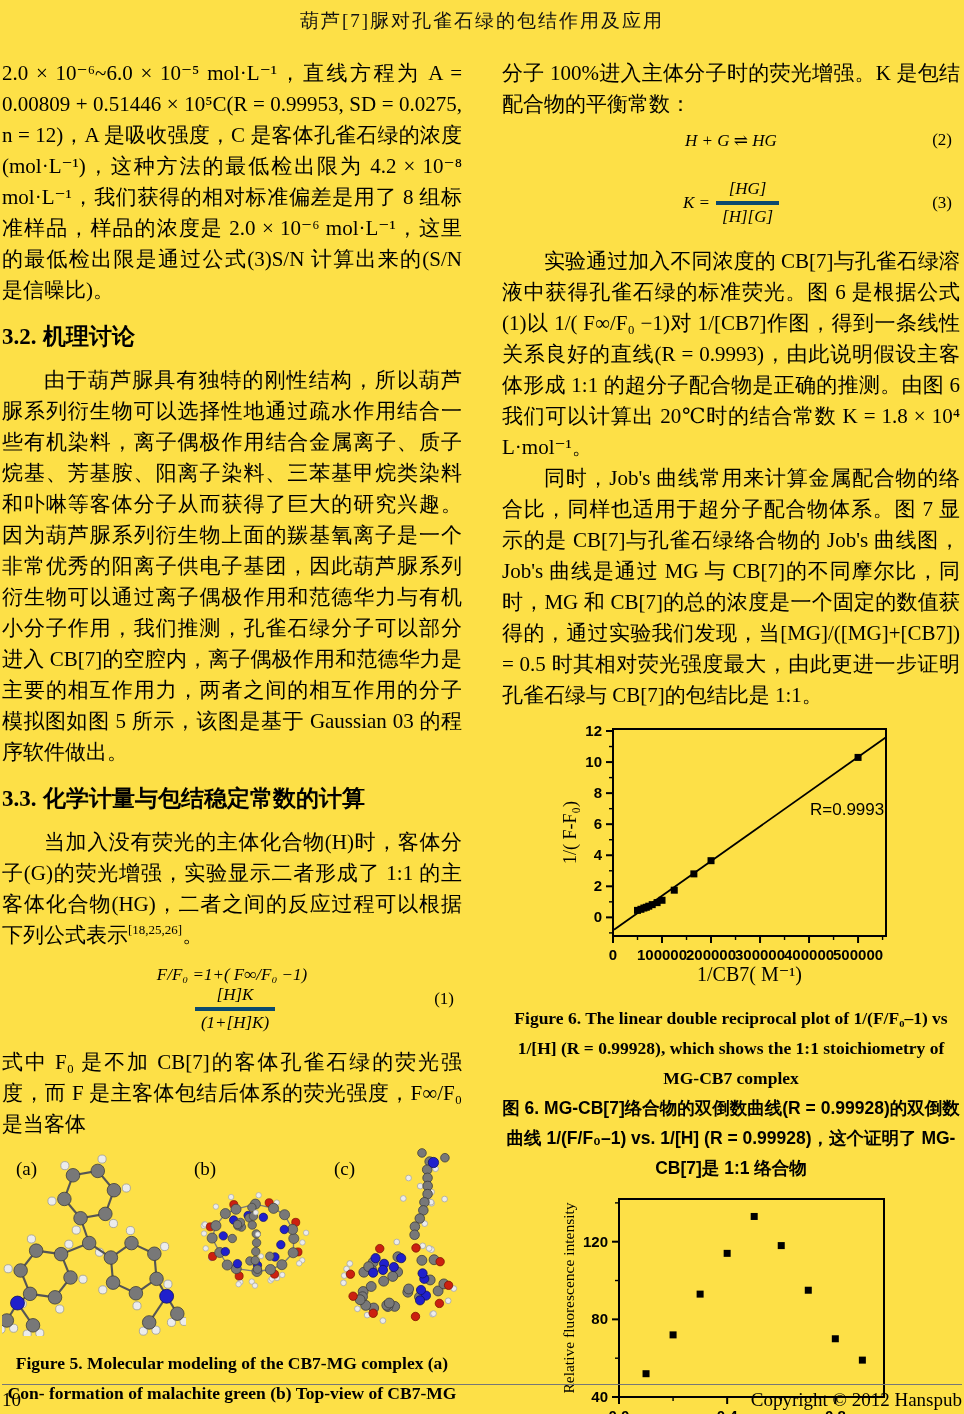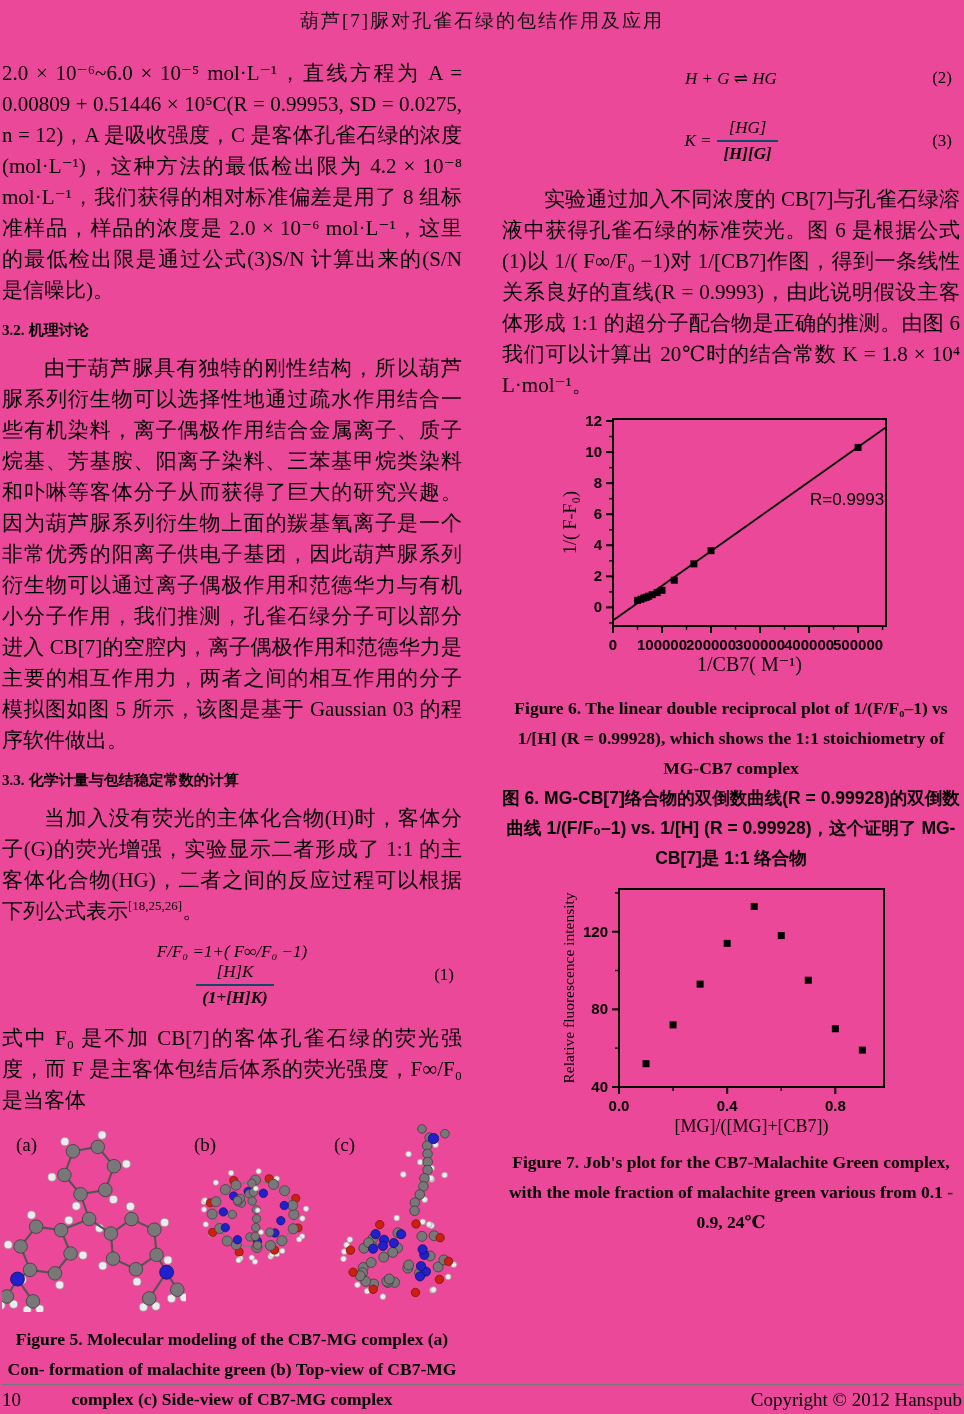--- a/index.html
+++ b/index.html
@@ -1,34 +1,34 @@
 <!DOCTYPE html>
 <html><head>
 <meta charset="utf-8">
 <style>
   html,body{margin:0;padding:0;background:#fff;}
-  #page{position:relative;width:964px;height:1414px;background:#ec4899;overflow:hidden;
+  #page{position:relative;width:964px;height:1414px;background:#fde047;overflow:hidden;
         font-family:"Liberation Serif","DejaVu Serif",serif;color:#000;}
   #header-title{position:absolute;top:8px;left:0;right:0;text-align:center;
         font-size:19px;letter-spacing:2px;color:#111;}
   .col{position:absolute;top:58px;}
   #left-col{left:2px;width:460px;}
   #right-col{left:502px;width:458px;}
   p.body{margin:0;font-size:21px;line-height:31px;text-align:justify;}
   p.ind{text-indent:2em;}
   sup.ref{font-size:13px;line-height:0;}
-  h2.sec{margin:15px 0 13px 0;font-size:15px;font-weight:bold;
+  h2.sec{margin:15px 0 13px 0;font-size:23px;font-weight:bold;
         font-family:"Liberation Sans","DejaVu Sans",sans-serif;}
   h2.sec .secno{font-family:"Liberation Serif",serif;}
   .eq{position:relative;display:flex;justify-content:center;align-items:center;
       font-size:17px;font-style:italic;}
   .eq .no{position:absolute;right:8px;top:50%;transform:translateY(-50%);font-style:normal;}
   .frac{display:inline-flex;flex-direction:column;text-align:center;margin-left:6px;vertical-align:middle;}
-  .frac .num{padding:0 8px 2px 8px;border-bottom:2px solid #0c4a6e;}
-  .frac .den{padding:2px 6px 0 6px;font-weight:bold;}
+  .frac .num{padding:0 8px 2px 8px;border-bottom:4px solid #0c4a6e;}
+  .frac .den{padding:2px 6px 0 6px;}
   #eq1{height:96px;flex-direction:column;}
   #eq2{height:40px;}
   #eq3{height:86px;}
   .figart{position:relative;width:460px;height:196px;margin-top:6px;}
   .figart .sub{position:absolute;font-size:19px;font-style:normal;}
   .cap{font-weight:bold;text-align:center;font-size:17.5px;line-height:30px;margin:6px 0 0 0;}
   .cap .zh{font-family:"Liberation Sans","DejaVu Sans",sans-serif;}
   .chartbox{margin:4px 0 0 52px;}
   svg text.tick{font:bold 15px "Liberation Sans","DejaVu Sans",sans-serif;}
   svg text.ann{font:17px "Liberation Sans","DejaVu Sans",sans-serif;}
@@ -337,33 +337,35 @@
             <circle cx="87.75412976453342" cy="102.28346507042684" r="4.4" fill="#cc2010" stroke="#7a1200" stroke-width="0.8"></circle>
             <circle cx="112.97450392185075" cy="116.60465416651152" r="4.4" fill="#cc2010" stroke="#7a1200" stroke-width="0.8"></circle>
           </svg></div>
     </div>
     <p class="cap"><span>Figure 5. Molecular modeling of the CB7-MG complex (a) Con- formation of malachite green (b) Top-view of CB7-MG complex (c) Side-view of CB7-MG complex</span><br>
       <br>
       </p>
   </div>
 
   <div id="right-col" class="col">
+    <p class="body">分子 100%进入主体分子时的荧光增强。K 是包结配合物的平衡常数：</p>
     <div class="eq" id="eq2">
       <span>H + G ⇌ HG</span>
       <span class="no">(2)</span>
     </div>
     <div class="eq" id="eq3">
       <span>K =</span>
       <span class="frac">
         <span class="num">[HG]</span>
         <span class="den">[H][G]</span>
       </span>
       <span class="no">(3)</span>
     </div>
     <p class="body ind">实验通过加入不同浓度的 CB[7]与孔雀石绿溶液中获得孔雀石绿的标准荧光。图 6 是根据公式(1)以 1/( F∞/F₀ −1)对 1/[CB7]作图，得到一条线性关系良好的直线(R = 0.9993)，由此说明假设主客体形成 1:1 的超分子配合物是正确的推测。由图 6 我们可以计算出 20℃时的结合常数 K = 1.8 × 10⁴ L·mol⁻¹。</p>
+    <p class="body ind">同时，Job's 曲线常用来计算金属配合物的络合比，同样也适用于超分子配合物体系。图 7 显示的是 CB[7]与孔雀石绿络合物的 Job's 曲线图，Job's 曲线是通过 MG 与 CB[7]的不同摩尔比，同时，MG 和 CB[7]的总的浓度是一个固定的数值获得的，通过实验我们发现，当[MG]/([MG]+[CB7]) = 0.5 时其相对荧光强度最大，由此更进一步证明孔雀石绿与 CB[7]的包结比是 1:1。</p>
 
     <div class="chartbox" id="chart-fig6"><svg viewBox="0 0 404 278" width="404" height="278">
           <rect x="59" y="14" width="273" height="207" fill="none" stroke="#000" stroke-width="2"></rect>
           <line x1="59" y1="221" x2="59" y2="228" stroke="#000" stroke-width="2"></line>
           <text x="59" y="245" text-anchor="middle" class="tick">0</text>
           <line x1="108.01256732495511" y1="221" x2="108.01256732495511" y2="228" stroke="#000" stroke-width="2"></line>
           <text x="108.01256732495511" y="245" text-anchor="middle" class="tick">100000</text>
           <line x1="157.02513464991023" y1="221" x2="157.02513464991023" y2="228" stroke="#000" stroke-width="2"></line>
           <text x="157.02513464991023" y="245" text-anchor="middle" class="tick">200000</text>
           <line x1="206.03770197486534" y1="221" x2="206.03770197486534" y2="228" stroke="#000" stroke-width="2"></line>

